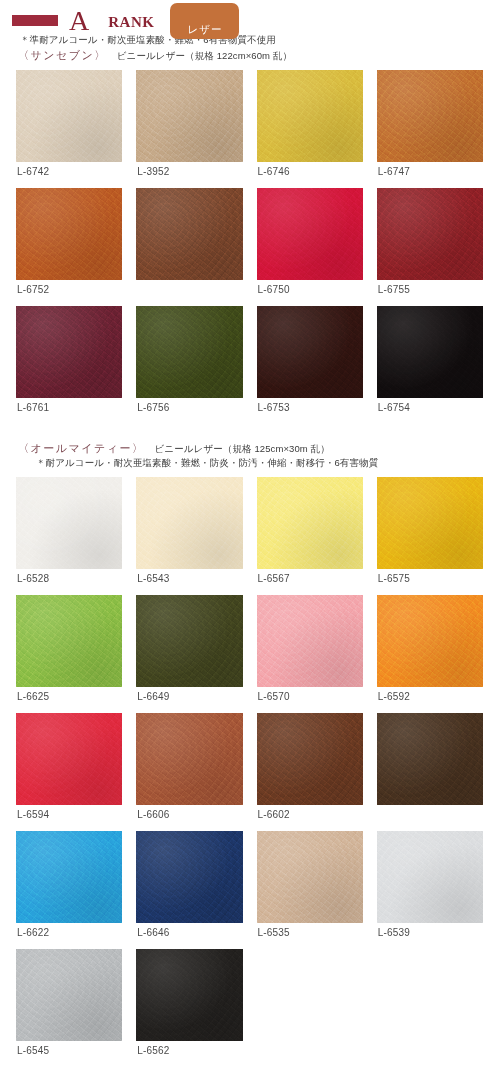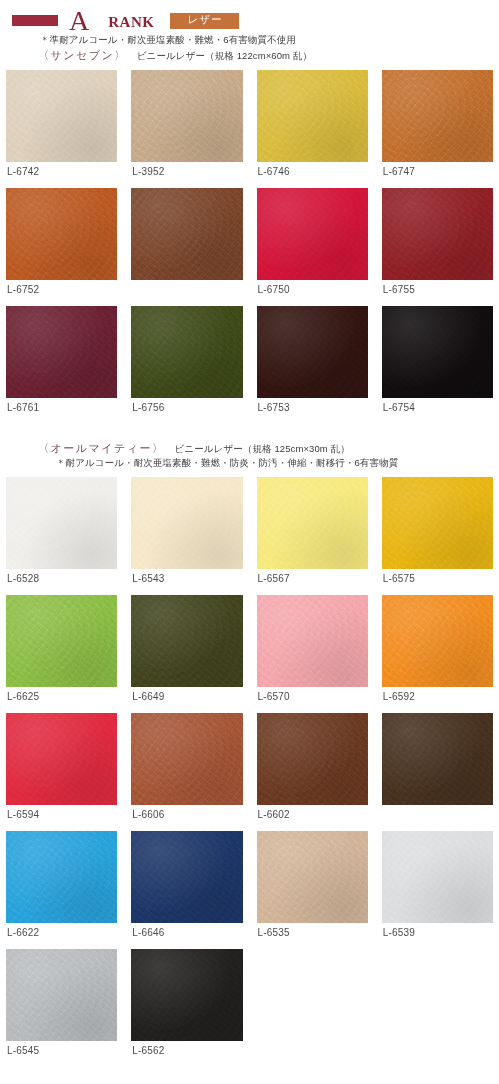--- a/index.html
+++ b/index.html
@@ -48,34 +48,33 @@
     color: #8a2433;
     margin-left: 19px;
     position: relative;
     top: 2px;
     font-weight: bold;
   }
   .category-pill {
     margin-left: 16px;
     background: #c4713a;
     color: #ffffff;
-    border-radius: 0;
-    padding: 0 17px 4px 17px;
+    border-radius: 7px;
+    padding: 20px 17px 4px 17px;
     font-size: 10.5px;
     letter-spacing: 1px;
     line-height: 1.2;
     position: relative;
     top: 1px;
   }
 
   
   .section {
-    padding: 0 8px;
+    padding: 0 16px;
     box-sizing: border-box;
-    margin-left: 28px;
   }
   .section-note {
     font-size: 9.5px;
     color: #3b3b3b;
     letter-spacing: 0.1px;
     line-height: 1.35;
     margin: 0;
     padding-left: 4px;
     white-space: nowrap;
   }
@@ -107,21 +106,21 @@
     margin-top: 1px;
     white-space: nowrap;
   }
 
   
   .swatch-grid {
     display: grid;
     grid-template-columns: repeat(4, 1fr);
     column-gap: 14px;
     row-gap: 0px;
-    padding: 0 6px;
+    padding: 0 16px;
     box-sizing: border-box;
     width: 499px;
   }
   .swatch-cell {
     margin-bottom: 2px;
   }
   .swatch-chip {
     width: 100%;
     height: 92px;
     position: relative;

